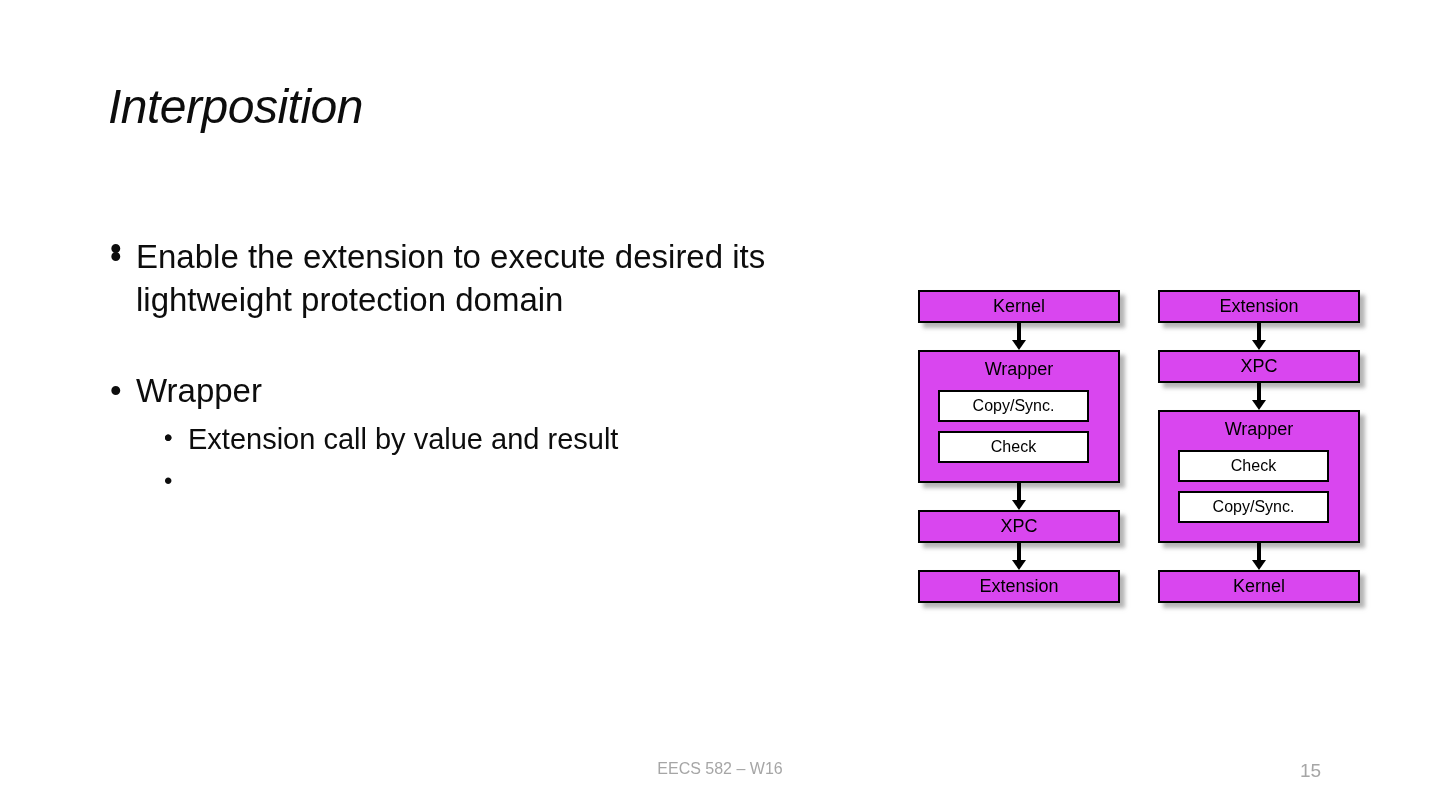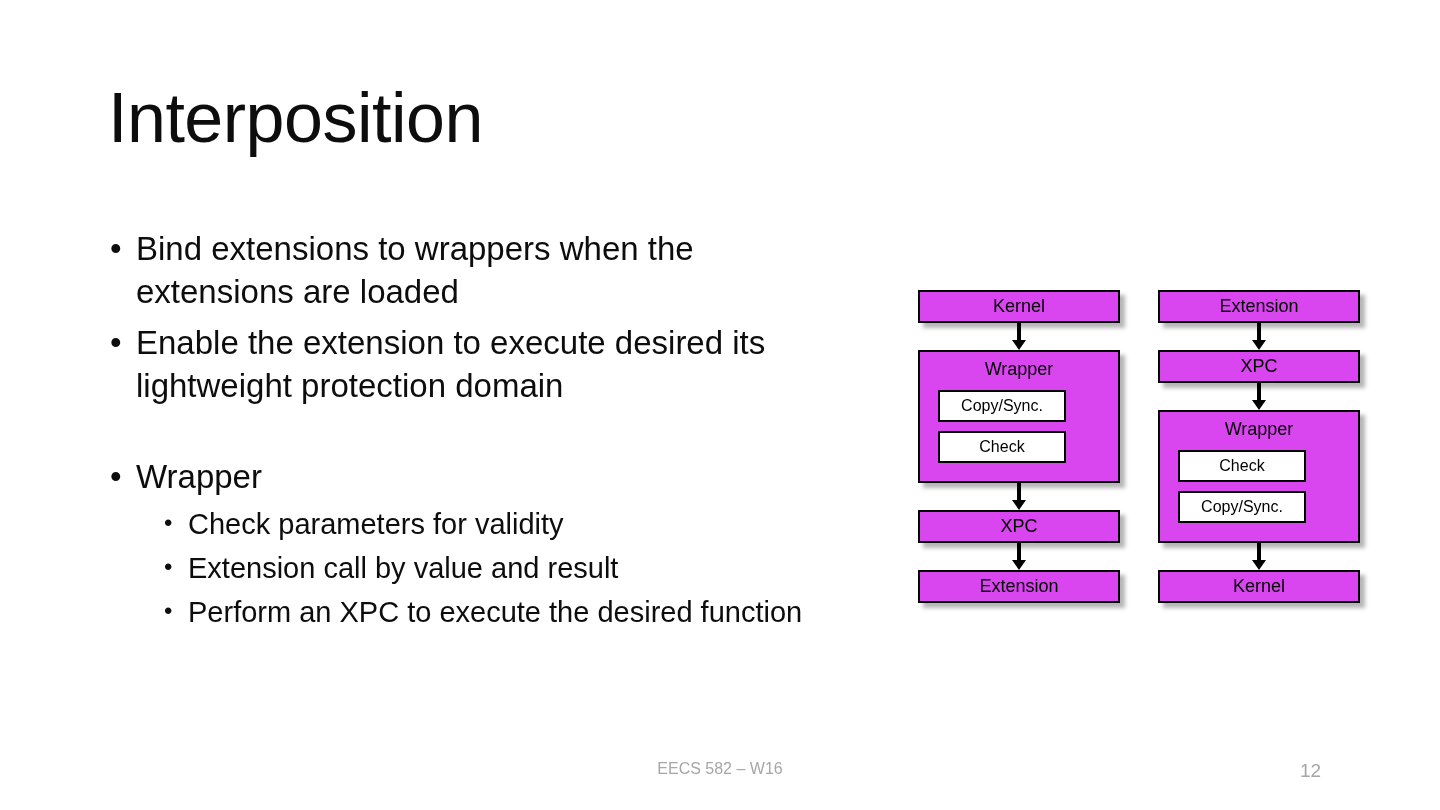--- a/index.html
+++ b/index.html
@@ -14,26 +14,27 @@
     overflow: hidden;
     font-family: "Liberation Sans", sans-serif;
     color: #000000;
   }
 
   
   #slide-title {
     position: absolute;
     left: 108px;
     top: 82px;
-    font-size: 70px;
+    font-size: 48px;
     line-height: 1.05;
     font-weight: 400;
     letter-spacing: -0.5px;
     color: #0d0d0d;
     white-space: nowrap;
+    font-style: italic;
   }
 
   
   #body-content {
     position: absolute;
     left: 108px;
     top: 228px;
     width: 740px;
   }
   .bullet-l1 {
@@ -109,21 +110,21 @@
   .dbox.group > .group-label {
     display: block;
     text-align: center;
     font-size: 18px;
     line-height: 30px;
     padding-top: 2px;
   }
   .inner-box {
     position: absolute;
     left: 18px;
-    width: 128px;
+    width: 151px;
     height: 32px;
     box-sizing: border-box;
     border: 2px solid #000000;
     background: #ffffff;
     font-size: 16px;
     line-height: 28px;
     text-align: center;
     color: #000000;
   }
   .inner-1 { top: 38px; }
@@ -167,48 +168,45 @@
 </style>
 </head>
 <body>
 
 <div id="slide-title">Interposition</div>
 
 <div id="body-content">
 
   <div class="bullet-l1">
     <span class="marker">•</span>
-    <span>Bind extensions to wrappers when the extensions are loaded</span>
   </div>
 
   <div class="bullet-l1">
     <span class="marker">•</span>
     <span>Enable the extension to execute desired its lightweight protection domain</span>
   </div>
 
   <div class="gap-block"></div>
 
   <div class="bullet-l1">
     <span class="marker">•</span>
     <span>Wrapper</span>
   </div>
 
   <div class="bullet-l2">
     <span class="marker">•</span>
-    <span>Check parameters for validity</span>
   </div>
 
   <div class="bullet-l2">
     <span class="marker">•</span>
     <span>Extension call by value and result</span>
   </div>
 
   <div class="bullet-l2">
     <span class="marker">•</span>
-    <span>Perform an XPC to execute the desired function</span>
   </div>
 
 </div>
 
 <div id="diagram">
 
   <div class="dcol" id="diagram-col-left">
 
     <div class="dbox simple" style="top:15px;">
       <span>Kernel</span>
@@ -274,13 +272,13 @@
 
     <div class="dbox simple" style="top:295px;">
       <span>Kernel</span>
     </div>
 
   </div>
 
 </div>
 
 <div id="footer-course">EECS 582 – W16</div>
-<div id="footer-pagenum">12</div>
+<div id="footer-pagenum">15</div>
 
 </body></html>

